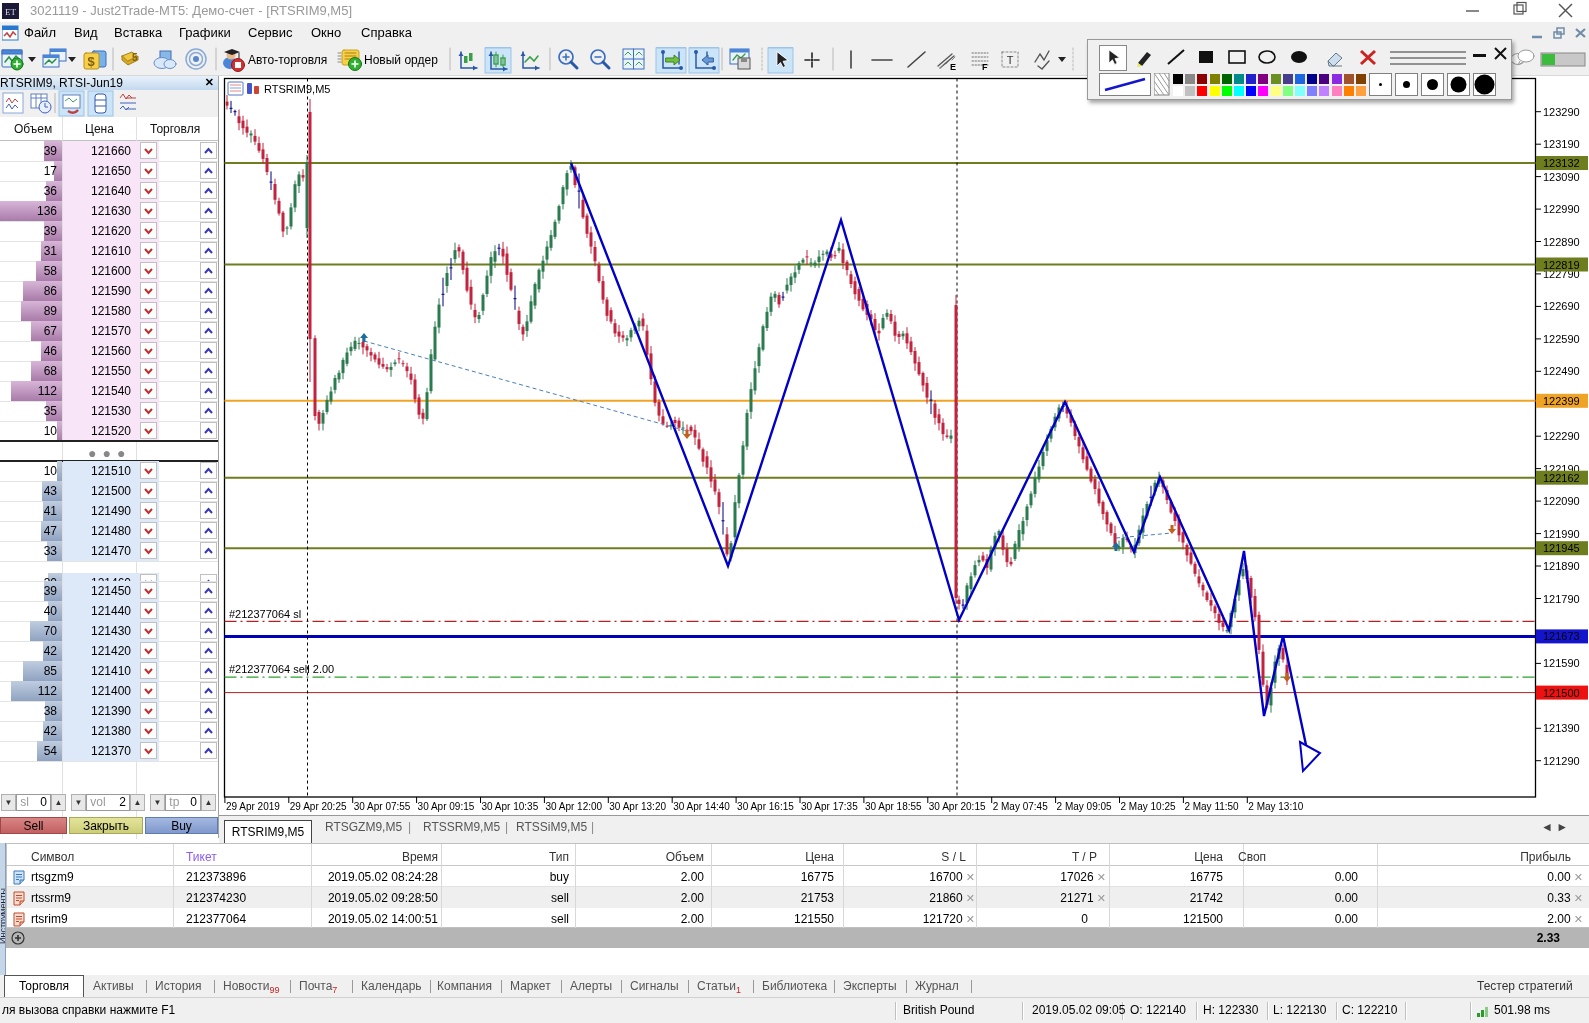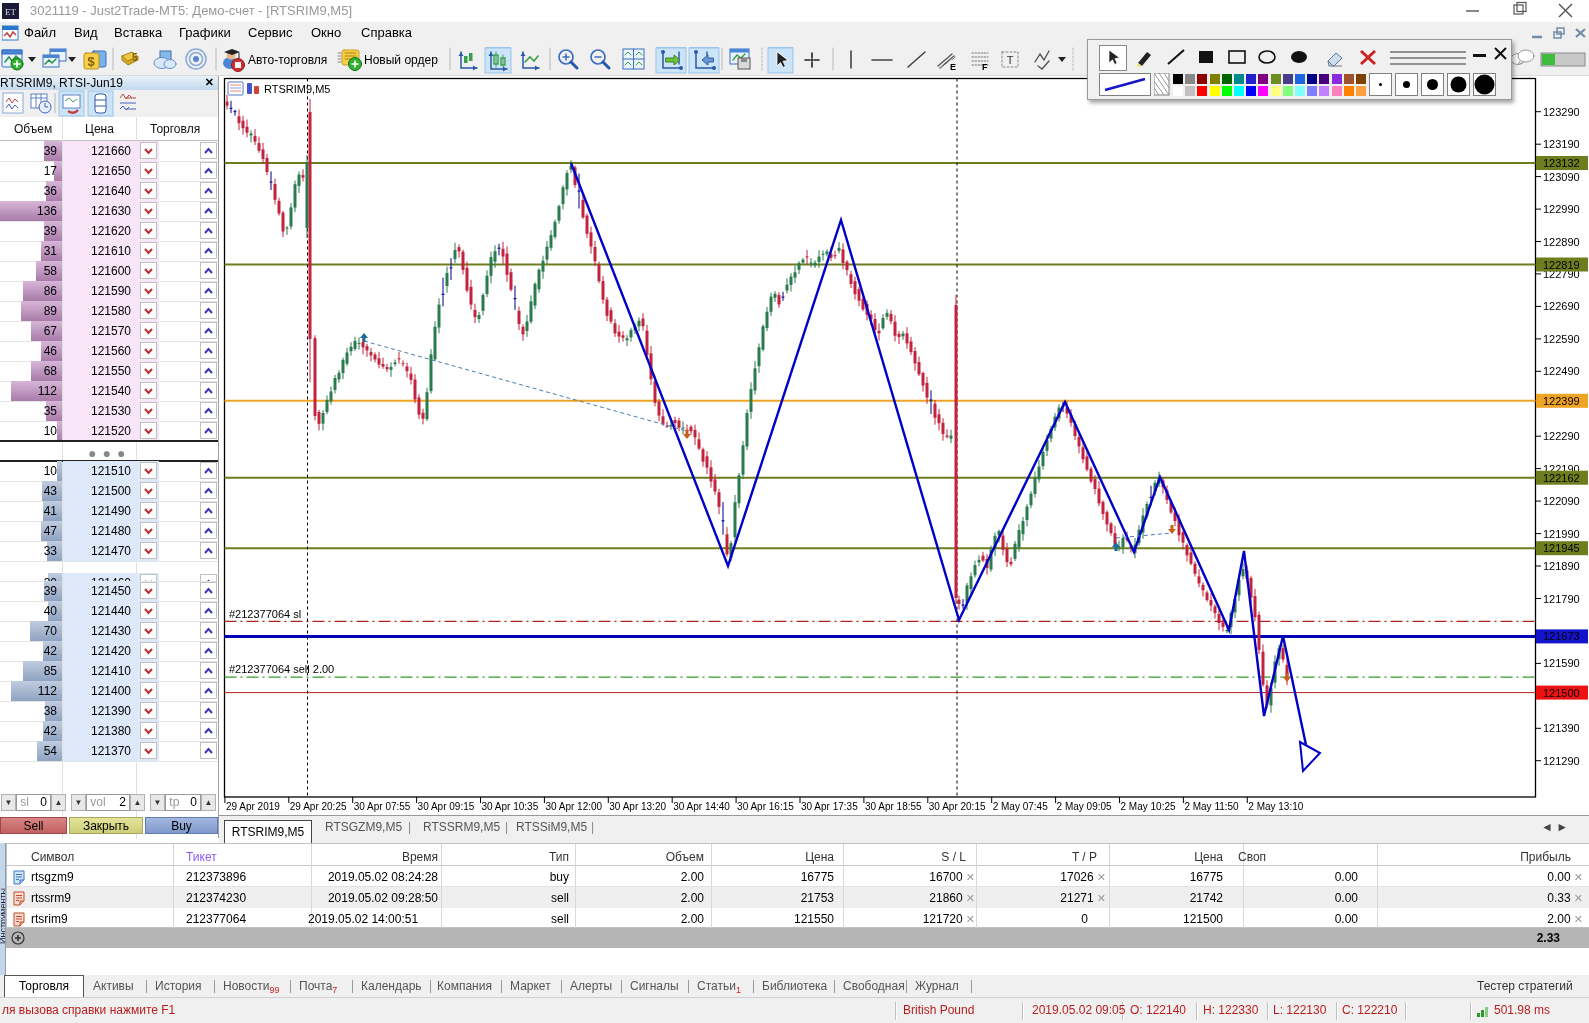--- a/index.html
+++ b/index.html
@@ -33,21 +33,21 @@
 #tabsbar{left:219px;top:815px;width:1370px;height:28px;background:#f0f0f0;border-top:1px solid #999;}
 .ctab{position:absolute;top:4px;font-size:12px;color:#555;}
 #ctab0{left:5px;top:4px;width:88px;height:24px;background:#fff;border:1px solid #444;border-bottom:none;
  text-align:center;line-height:22px;color:#000;font-size:12px;}
 #postable{left:6px;top:843px;width:1583px;height:85px;background:#fff;border:1px solid #c0c0c0;border-right:none;font-size:12px;}
 .th,.td{position:absolute;white-space:nowrap;}
 #balrow{left:6px;top:928px;width:1583px;height:20px;background:#b5b5b5;font-size:12px;font-weight:bold;}
 #bottabs{left:0;top:975px;width:1589px;height:22px;background:#f0f0f0;}
 .btab{position:absolute;top:4px;font-size:12px;color:#555;}
 .bsep{position:absolute;top:5px;width:1px;height:13px;background:#999;}
-#statusbar{left:0;top:997px;width:1589px;height:26px;background:#f0f0f0;border-top:1px solid #d0d0d0;font-size:12px;color:#b91c1c;}
+#statusbar{left:0;top:997px;width:1589px;height:26px;background:#f0f0f0;border-top:1px solid #d0d0d0;font-size:12px;color:#000000;}
 .ssep{position:absolute;top:4px;width:1px;height:18px;background:#c0c0c0;box-shadow:1px 0 0 #fff;}
 .stxt{position:absolute;top:5px;}
 #floattb{left:1087px;top:39px;width:425px;height:61px;background:#f0f0f0;border:1px solid #999;
  box-shadow:2px 3px 4px rgba(0,0,0,0.35);}
 .ftbtn{position:absolute;top:5px;width:28px;height:26px;}
 .fcell{position:absolute;width:12px;height:12px;border:1px solid #f0f0f0;}
 .dotbox{position:absolute;top:33px;width:23px;height:23px;background:#fff;border:1px solid #808080;}
 #vstrip{left:0;top:843px;width:6px;height:154px;background:#c5d6e8;border-right:1px solid #8aa0b8;overflow:hidden;}
 .spinbtn{position:absolute;top:0;width:15px;height:17px;background:#e8e8e8;border:1px solid #b0b0b0;
  font-size:8px;text-align:center;line-height:16px;color:#333;}
@@ -1348,21 +1348,21 @@
     <div class="td" style="left:1086px;top:47px;width:130px;text-align:right">21742</div>
     <div class="td" style="left:1221px;top:47px;width:130px;text-align:right">0.00</div>
     <div class="td" style="left:1446px;top:47px;width:130px;text-align:right">0.33<span style="color:#999;font-size:11px">&nbsp;✕</span></div>
     <svg class="td" style="left:5px;top:68px" width="14" height="15">
       <path d="M 2 1 H 12 V 10 L 8 14 H 2 Z" fill="#fadcd2" stroke="#c24a28"></path>
       <path d="M 8 14 L 8 10 L 12 10" fill="#f0b09a" stroke="#c24a28"></path>
       <path d="M 4 4.5 h 6 M 4 7 h 6 M 4 9.5 h 3" stroke="#c24a28"></path>
     </svg>
     <div class="td" style="left:24px;top:68px">rtsrim9</div>
     <div class="td" style="left:179px;top:68px">212377064</div>
-    <div class="td" style="left:301px;top:68px;width:130px;text-align:left">2019.05.02 14:00:51</div>
+    <div class="td" style="left:301px;top:68px;width:130px;text-align:right">2019.05.02 14:00:51</div>
     <div class="td" style="left:432px;top:68px;width:130px;text-align:right">sell</div>
     <div class="td" style="left:567px;top:68px;width:130px;text-align:right">2.00</div>
     <div class="td" style="left:697px;top:68px;width:130px;text-align:right">121550</div>
     <div class="td" style="left:838px;top:68px;width:130px;text-align:right">121720<span style="color:#999;font-size:11px">&nbsp;✕</span></div>
     <div class="td" style="left:951px;top:68px;width:130px;text-align:right">0</div>
     <div class="td" style="left:1086px;top:68px;width:130px;text-align:right">121500</div>
     <div class="td" style="left:1221px;top:68px;width:130px;text-align:right">0.00</div>
     <div class="td" style="left:1446px;top:68px;width:130px;text-align:right">2.00<span style="color:#999;font-size:11px">&nbsp;✕</span></div>
   </div>
 <div id="balrow" class="abs">
@@ -1381,21 +1381,21 @@
     <div class="btab" style="left:155px">История</div>
     <div class="btab" style="left:223px">Новости<sub style="color:#cc2222;font-size:9px">99</sub></div>
     <div class="btab" style="left:299px">Почта<sub style="color:#cc2222;font-size:9px">7</sub></div>
     <div class="btab" style="left:361px">Календарь</div>
     <div class="btab" style="left:437px">Компания</div>
     <div class="btab" style="left:510px">Маркет</div>
     <div class="btab" style="left:570px">Алерты</div>
     <div class="btab" style="left:630px">Сигналы</div>
     <div class="btab" style="left:697px">Статьи<sub style="color:#cc2222;font-size:9px">1</sub></div>
     <div class="btab" style="left:762px">Библиотека</div>
-    <div class="btab" style="left:843px">Свободная</div>
+    <div class="btab" style="left:843px">Эксперты</div>
     <div class="btab" style="left:915px">Журнал</div>
     <div class="bsep" style="left:146px"></div>
     <div class="bsep" style="left:214px"></div>
     <div class="bsep" style="left:290px"></div>
     <div class="bsep" style="left:352px"></div>
     <div class="bsep" style="left:430px"></div>
     <div class="bsep" style="left:501px"></div>
     <div class="bsep" style="left:561px"></div>
     <div class="bsep" style="left:621px"></div>
     <div class="bsep" style="left:688px"></div>

